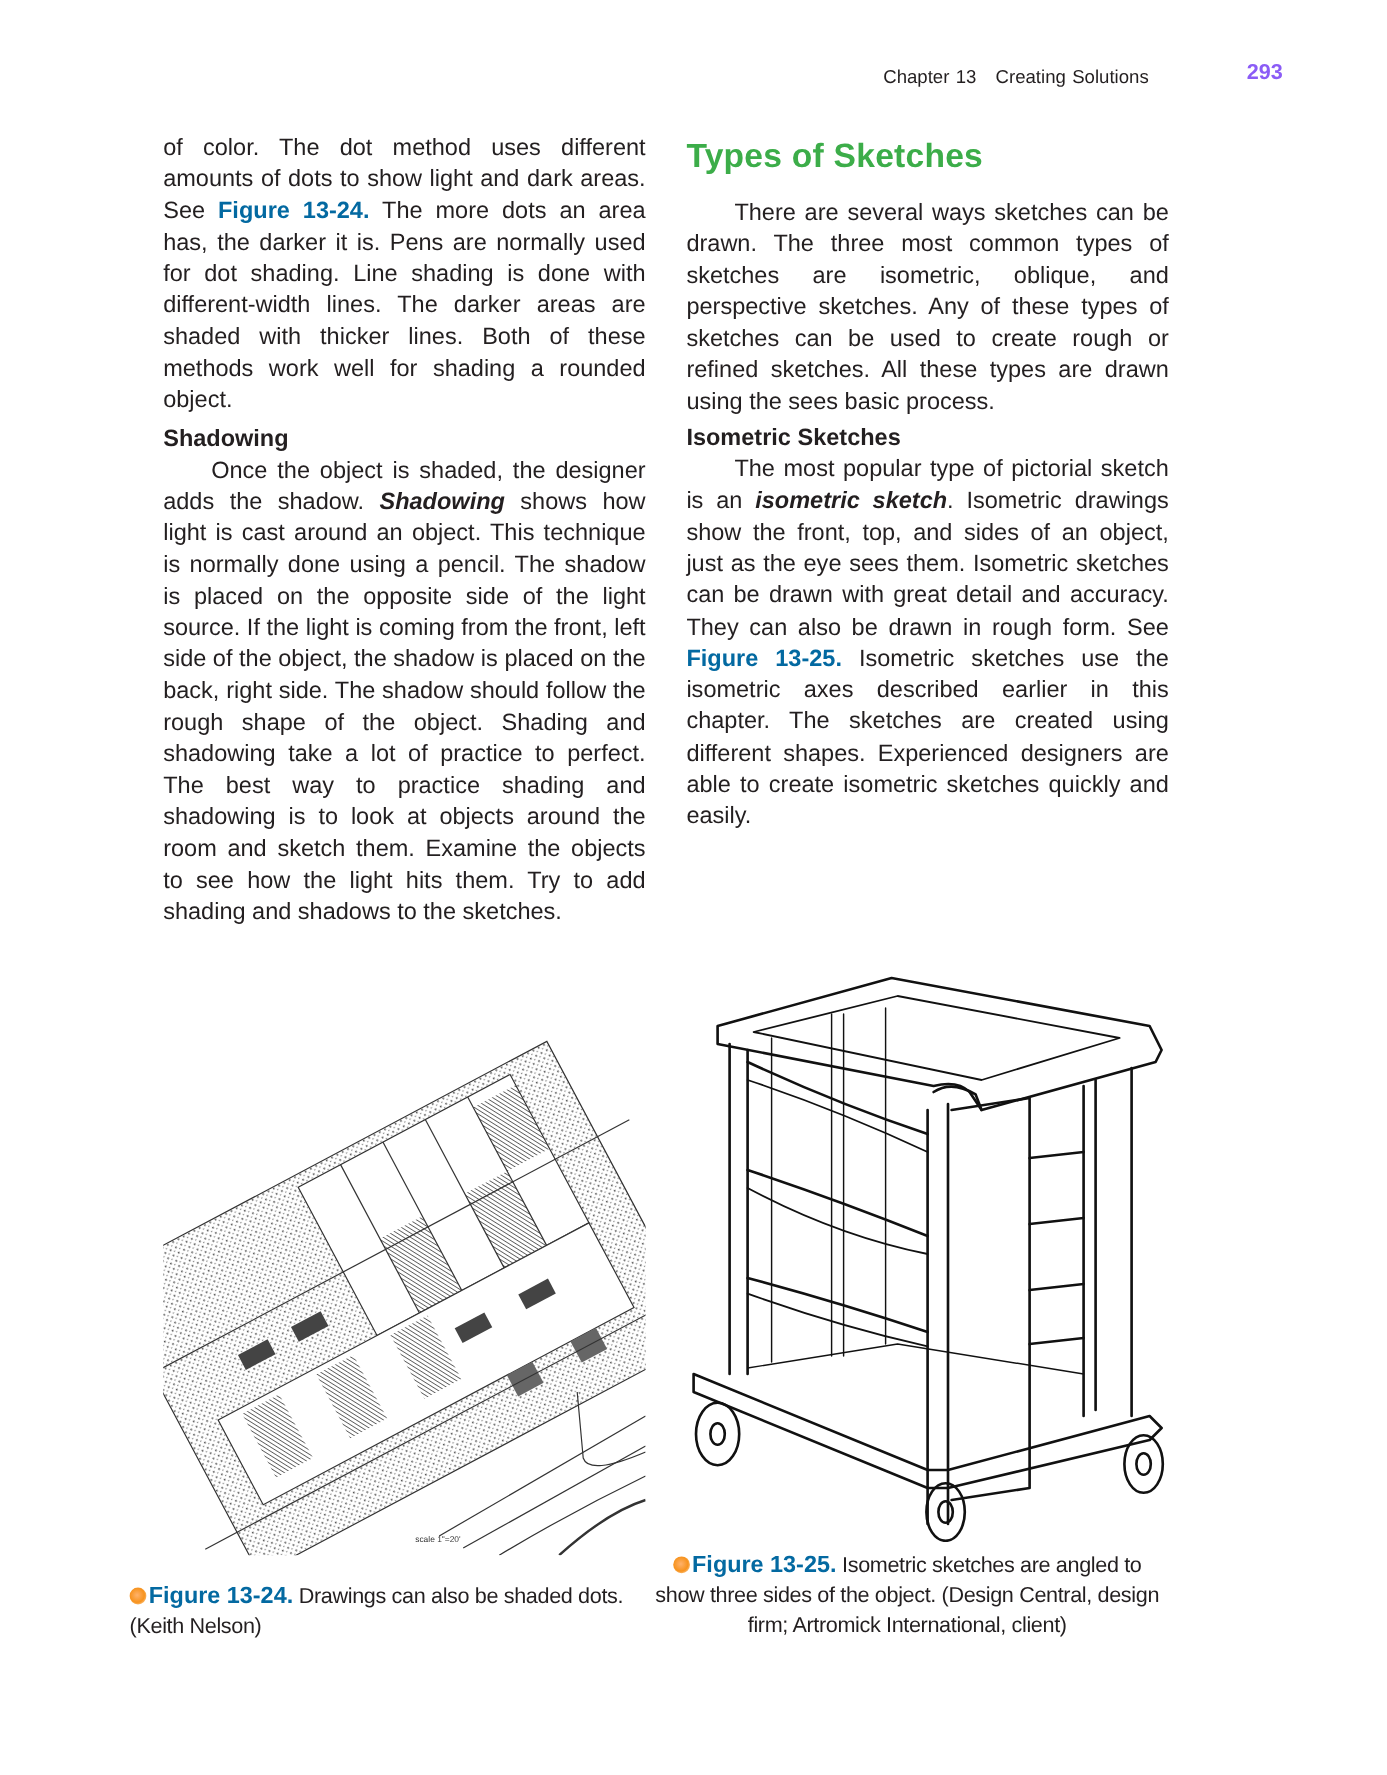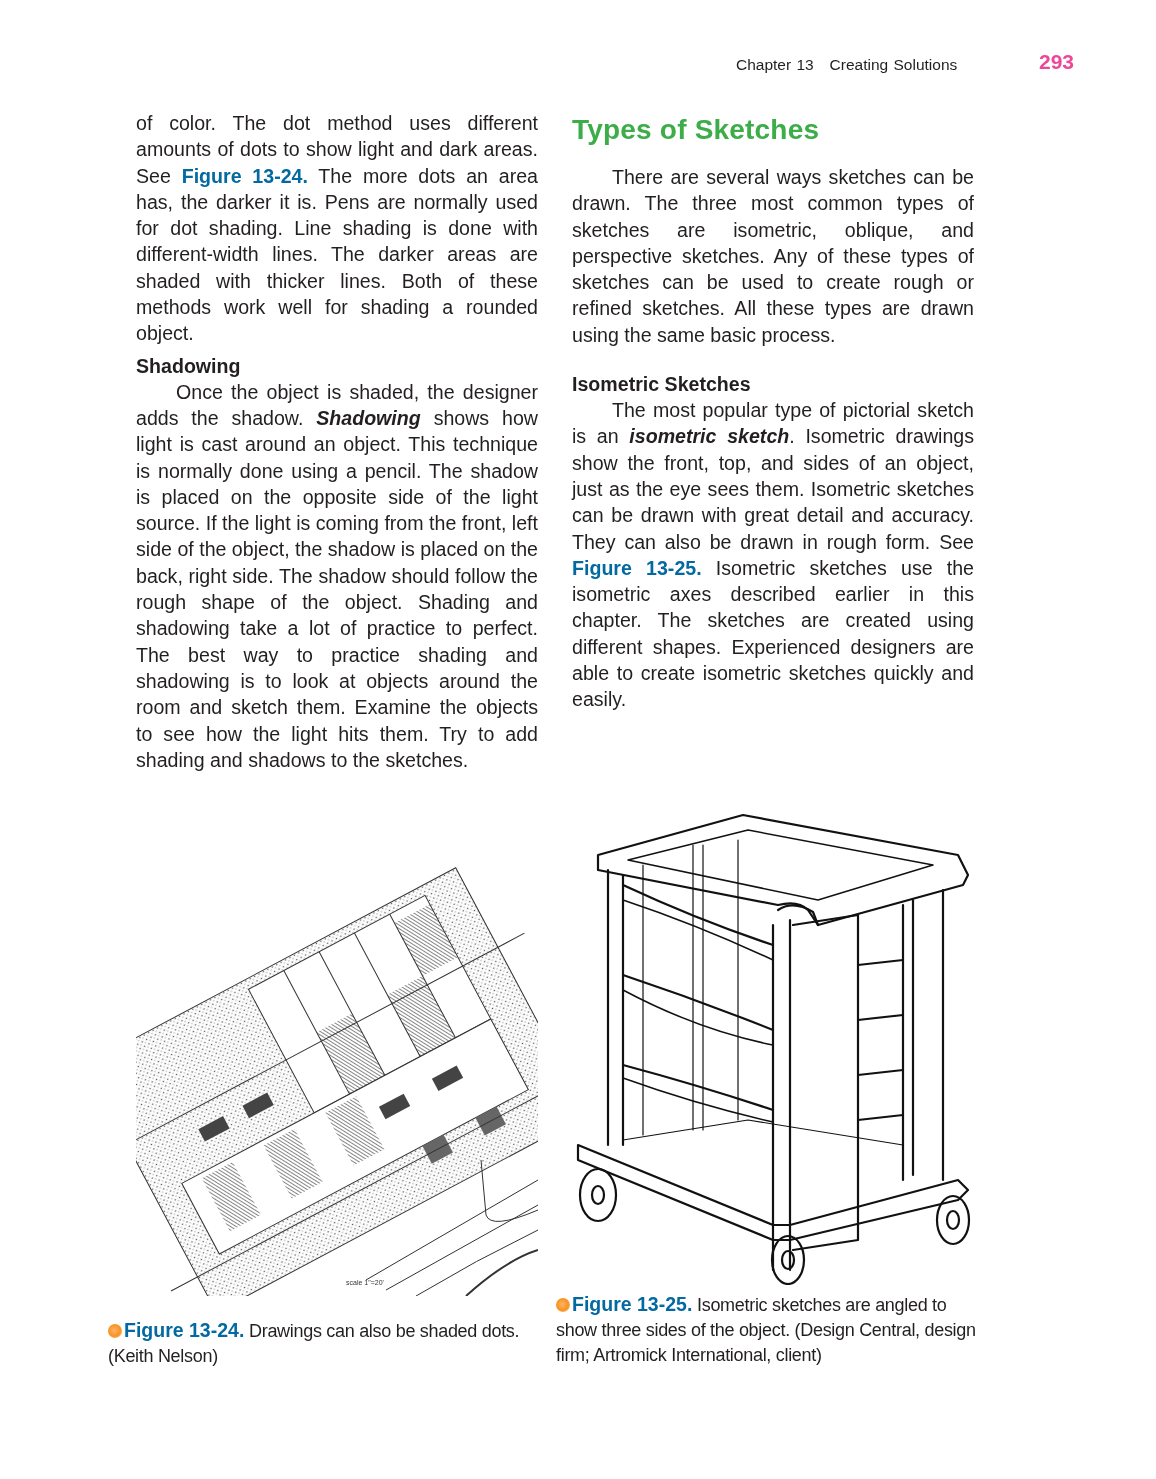--- a/index.html
+++ b/index.html
@@ -8,21 +8,21 @@
       font-family: "Liberation Sans", sans-serif; color: #231f20;
     }
     .header {
       position: absolute; top: 50px; left: 0; width: 1156px; height: 30px;
     }
     .header .chapter {
       position: absolute; left: 736px; top: 6px; font-size: 15.5px; color: #231f20;
       word-spacing: 1px;
     }
     .header .pageno {
-      position: absolute; left: 1039px; top: 0px; font-size: 21px; font-weight: bold; color: #ec4899;
+      position: absolute; left: 1039px; top: 0px; font-size: 18px; font-weight: bold; color: #8b5cf6;
     }
     .col {
       position: absolute; top: 110px; width: 402px;
       font-size: 19.6px; line-height: 26.3px; text-align: justify;
     }
     .col.left { left: 136px; }
     .col.right { left: 572px; top: 108px; }
     .col p { margin: 0; }
     .indent { text-indent: 40px; }
     .subhead { font-weight: bold; font-size: 19.6px; margin: 6px 0 0 0; line-height: 26px; }
@@ -36,21 +36,21 @@
       position: absolute;
     }
     .fig24 { left: 136px; top: 860px; width: 402px; height: 436px; }
     .fig25 { left: 568px; top: 800px; width: 412px; height: 485px; }
     .caption {
       position: absolute; font-size: 18px; line-height: 25px; color: #231f20;
       font-family: "Liberation Sans", sans-serif; letter-spacing: -0.3px;
     }
     .caption .figref { font-size: 19.5px; letter-spacing: 0; }
     .cap24 { left: 108px; top: 1318px; width: 420px; }
-    .cap25 { left: 556px; top: 1292px; width: 430px; }
+    .cap25 { left: 541px; top: 1292px; width: 430px; text-align: center; }
     .bullet {
       display: inline-block; width: 14px; height: 14px; border-radius: 50%;
       background: radial-gradient(circle at 45% 45%, #ffb26b 0%, #f7931e 55%, rgba(247,147,30,0.2) 100%);
       margin-right: 2px; vertical-align: -1px;
     }
     svg { display: block; }
   </style>
 </head>
 <body>
 
@@ -60,22 +60,22 @@
 </div>
 
 <div class="col left">
   <p><span>of color. The dot method uses different amounts of dots to show light and dark areas. See </span><span class="figref">Figure 13-24.</span><span> The more dots an area has, the darker it is. Pens are normally used for dot shading. Line shading is done with different-width lines. The darker areas are shaded with thicker lines. Both of these methods work well for shading a rounded object.</span></p>
   <div class="subhead" style="margin-top:6px;">Shadowing</div>
   <p class="indent"><span>Once the object is shaded, the designer adds the shadow. </span><span class="term">Shadowing</span><span> shows how light is cast around an object. This technique is normally done using a pencil. The shadow is placed on the opposite side of the light source. If the light is coming from the front, left side of the object, the shadow is placed on the back, right side. The shadow should follow the rough shape of the object. Shading and shadowing take a lot of practice to perfect. The best way to practice shading and shadowing is to look at objects around the room and sketch them. Examine the objects to see how the light hits them. Try to add shading and shadows to the sketches.</span></p>
 </div>
 
 <div class="col right">
   <div class="title">Types of Sketches</div>
-  <p class="indent">There are several ways sketches can be drawn. The three most common types of sketches are isometric, oblique, and perspective sketches. Any of these types of sketches can be used to create rough or refined sketches. All these types are drawn using the same basic process.</p>
-  <div class="subhead" style="margin-top:23px;">Isometric Sketches</div>
+  <p class="indent">There are several ways sketches can be drawn. The three most common types of sketches are isometric, oblique, and perspective sketches. Any of these types of sketches can be used to create rough or refined sketches. All these types are drawn using the sees basic process.</p>
+  <div class="subhead" style="margin-top:4px;">Isometric Sketches</div>
   <p class="indent"><span>The most popular type of pictorial sketch is an </span><span class="term">isometric sketch</span><span>. Isometric drawings show the front, top, and sides of an object, just as the eye sees them. Isometric sketches can be drawn with great detail and accuracy. They can also be drawn in rough form. See </span><span class="figref">Figure 13-25.</span><span> Isometric sketches use the isometric axes described earlier in this chapter. The sketches are created using different shapes. Experienced designers are able to create isometric sketches quickly and easily.</span></p>
 </div>
 
 <div class="figure fig24">
   <svg width="402" height="436" viewBox="0 0 402 436">
     <defs>
       <pattern id="dots" width="5" height="5" patternUnits="userSpaceOnUse">
         <circle cx="1.5" cy="1.5" r="0.8" fill="#555"></circle>
         <circle cx="4" cy="3.8" r="0.6" fill="#777"></circle>
       </pattern>

